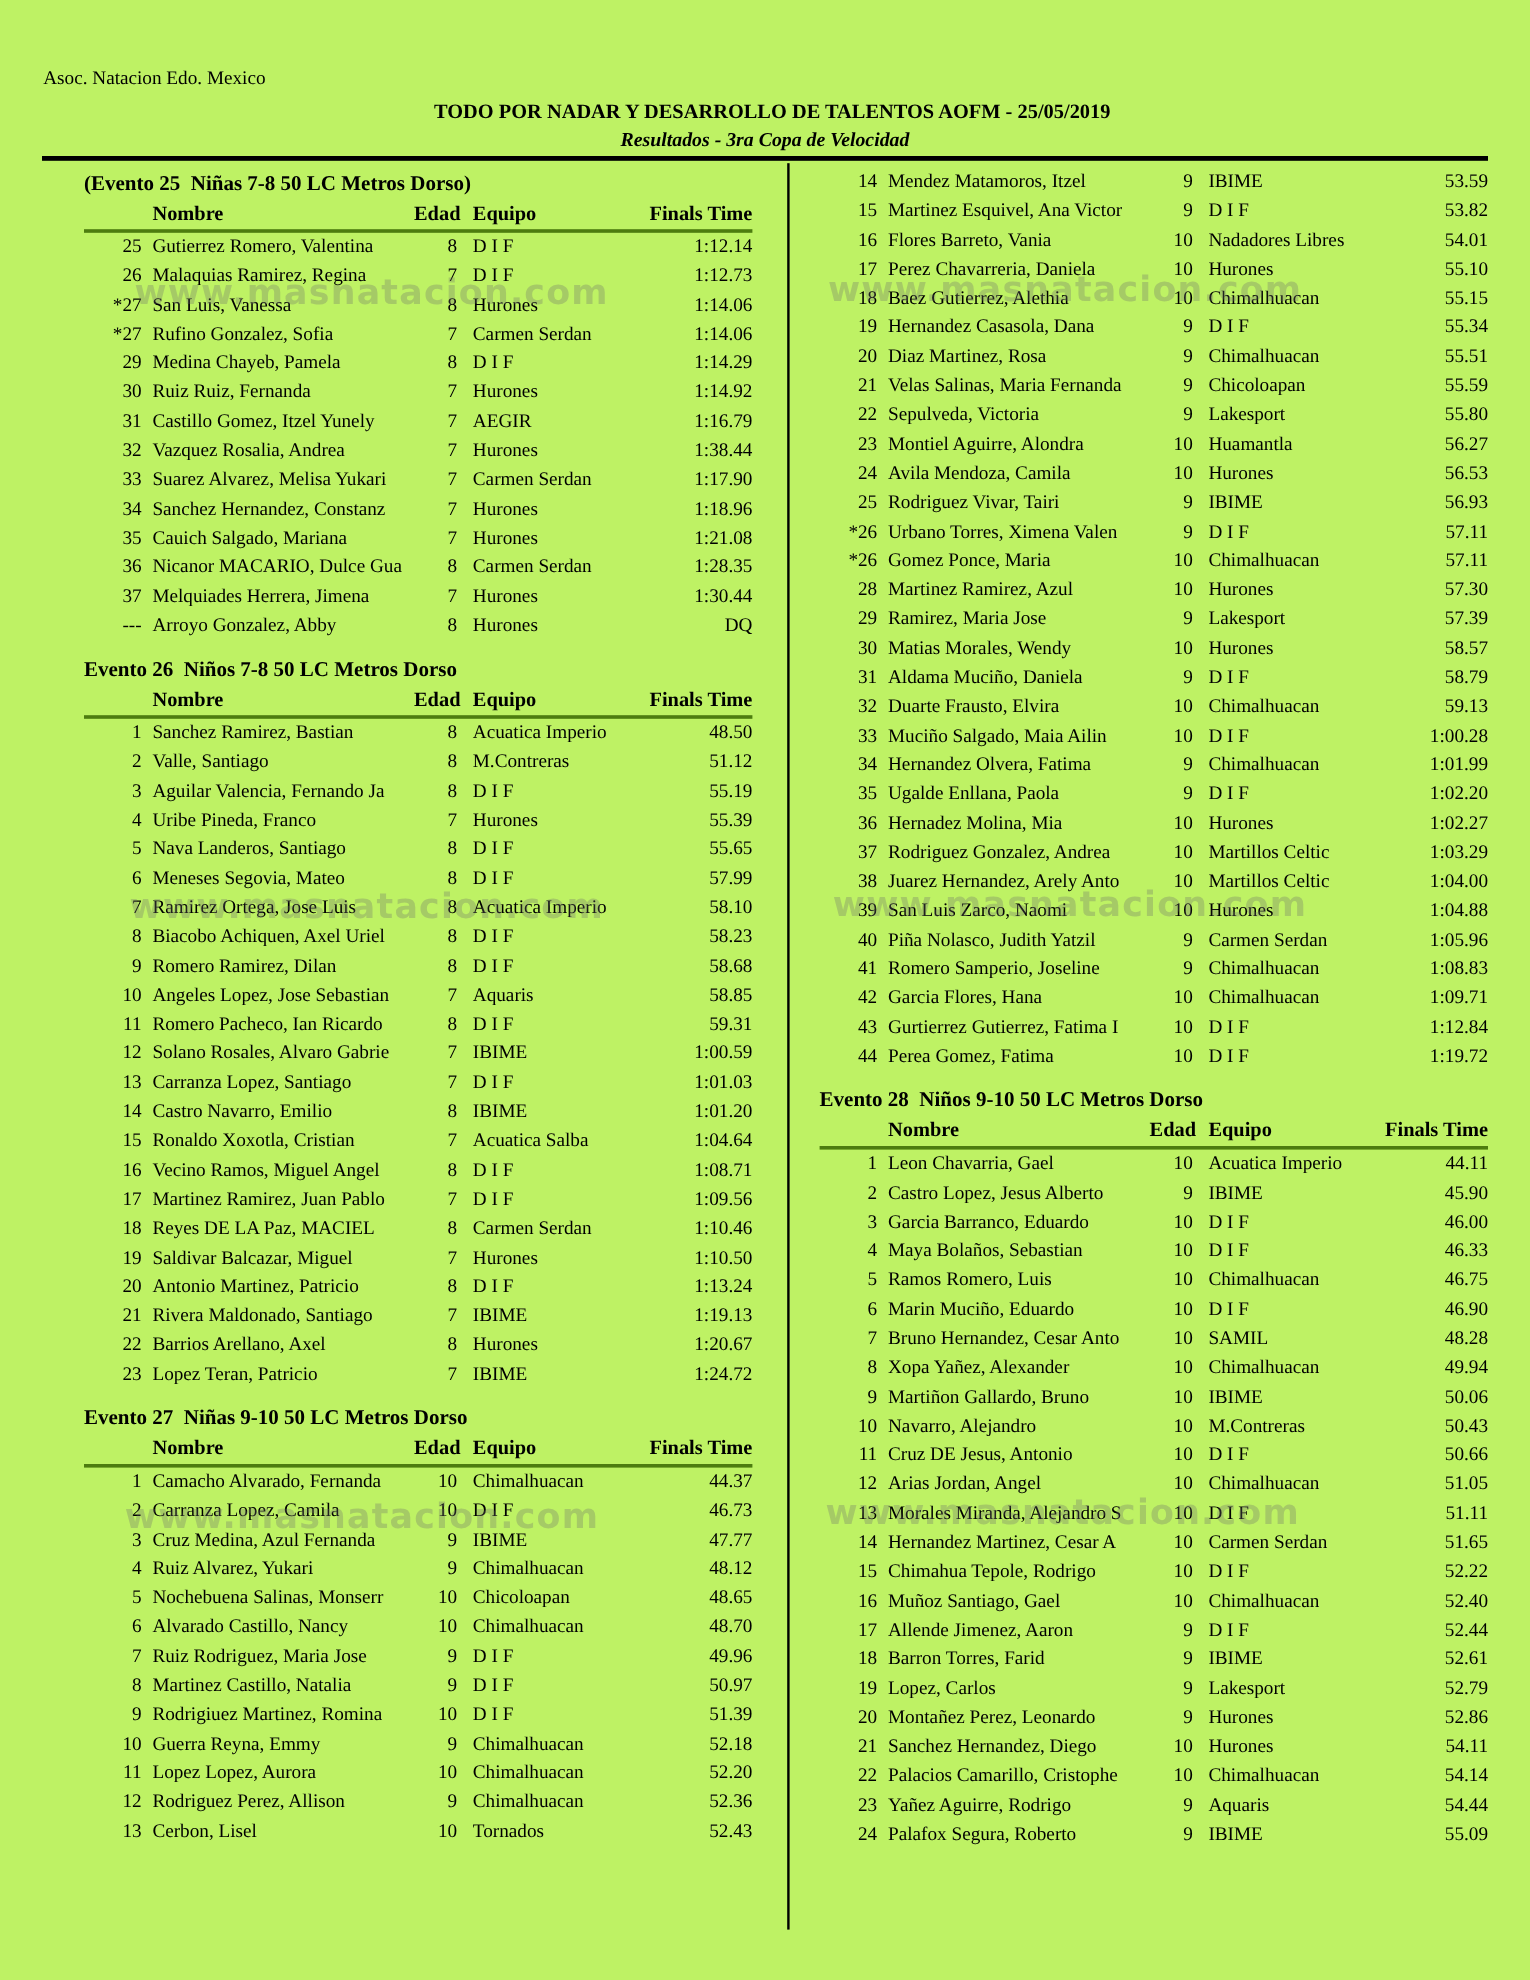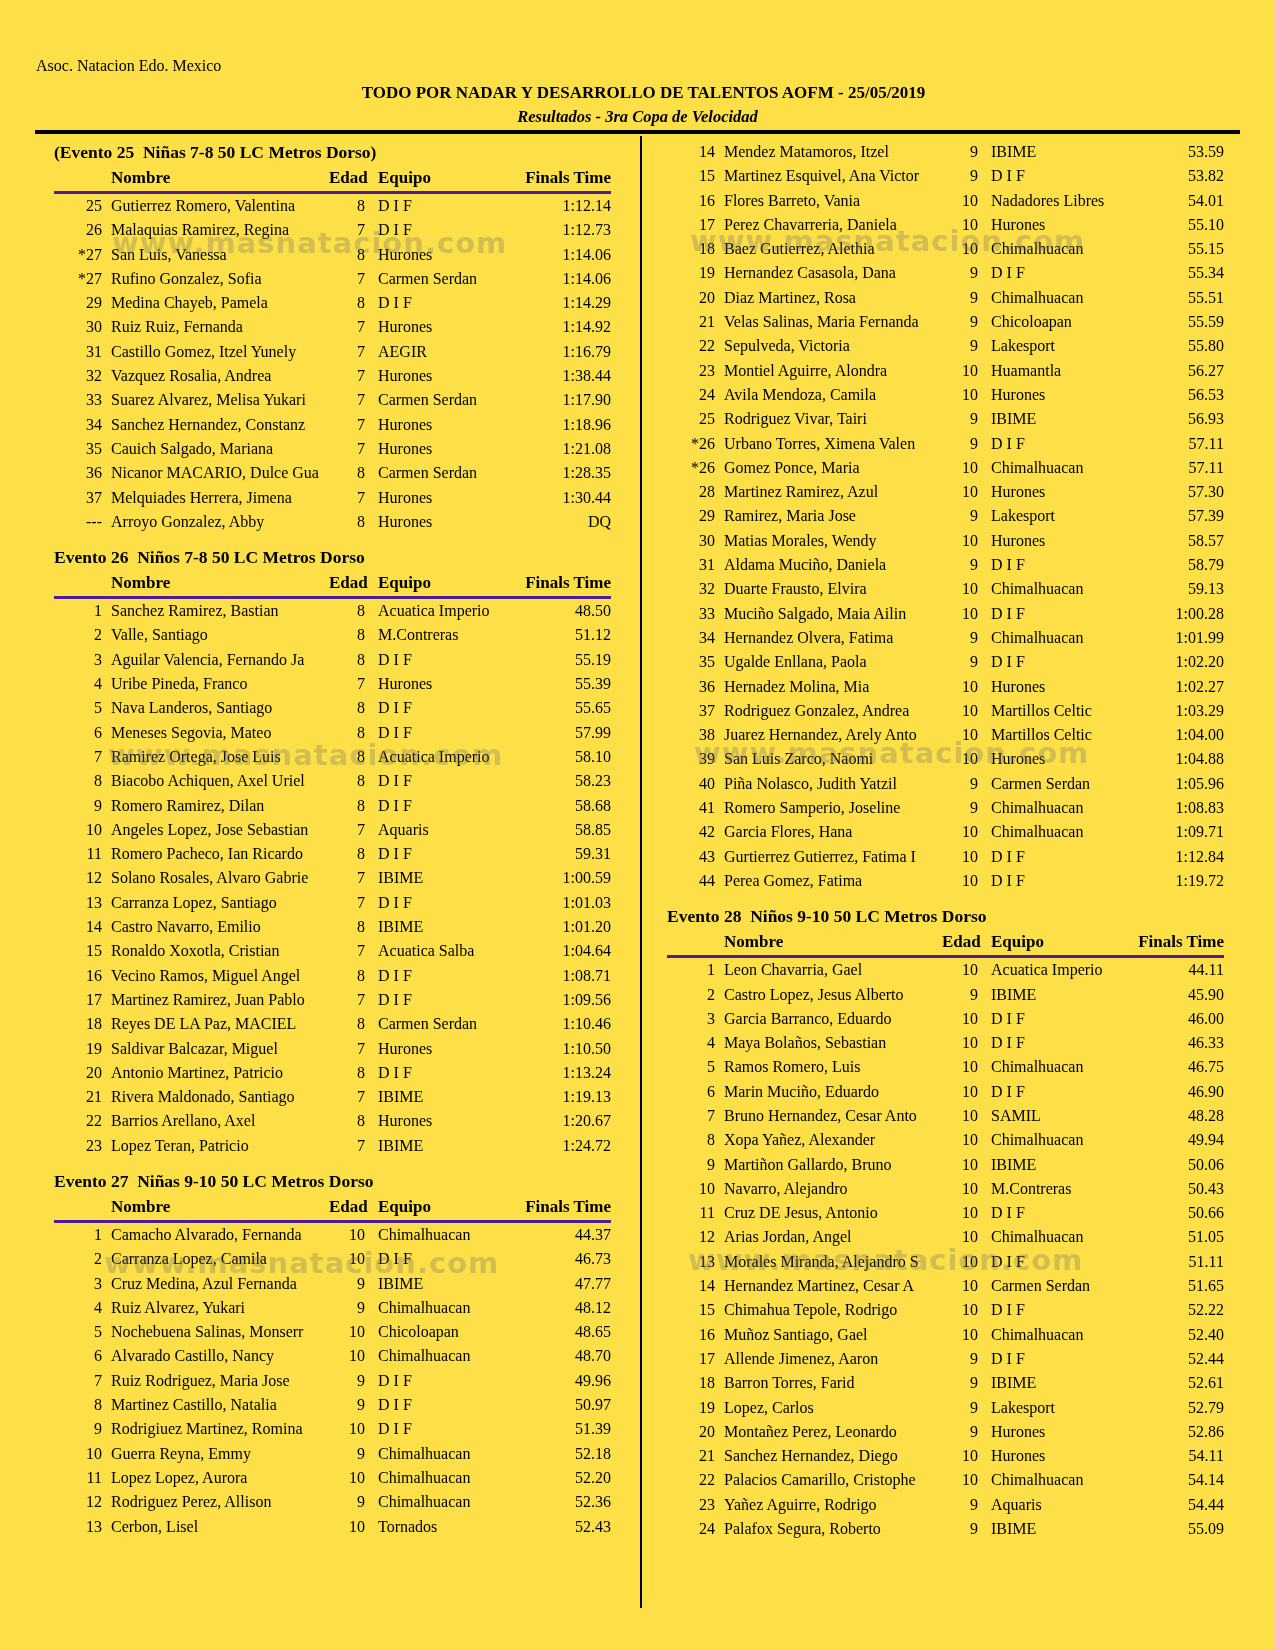--- a/index.html
+++ b/index.html
@@ -1,46 +1,46 @@
 <!DOCTYPE html>
 <html><head>
 <meta charset="utf-8">
 <style>
   html,body{margin:0;padding:0;background:#e8e8e8;}
   .page{
     position:relative;
     width:1275px;height:1650px;
-    background:#fde047;
+    background:#bef264;
     font-family:"Liberation Serif","DejaVu Serif",serif;
     color:#000;
     overflow:hidden;
   }
   .page-header{
     display:flex;justify-content:space-between;
     padding:56px 78px 0 36px;
     font-size:16px;line-height:20px;
   }
   .meet-title{text-align:center;font-weight:bold;font-size:17px;margin-top:7px;padding-left:12px;}
   .meet-subtitle{text-align:center;font-weight:bold;font-size:16.5px;margin-top:4px;font-style:italic;}
   .top-rule{height:4px;background:#000;margin:3px 0 0 35px;width:1205px;}
-  .columns{display:flex;align-items:flex-start;padding-left:54px;margin-top:2px;}
+  .columns{display:flex;align-items:flex-start;padding-left:35px;margin-top:2px;justify-content:center;}
   .col{width:557px;}
   .divider{width:2px;background:#000;height:1472px;margin-left:29px;margin-right:25px;flex:none;}
   .event{margin-top:11px;}
   .event.first{margin-top:4px;}
   .event-title{font-weight:bold;font-size:17.5px;line-height:25px;white-space:pre;}
   .row{
     display:grid;
     grid-template-columns:48px 227px 36px 158px 88px;
     height:24.3px;line-height:24.3px;font-size:16px;
   }
   .row.head{
     font-weight:bold;font-size:17px;
     height:26px;line-height:25px;
-    border-bottom:3px solid #4c1d95;
+    border-bottom:3px solid #4d7c0f;
   }
   .c-place{text-align:right;white-space:nowrap;}
   .c-name{padding-left:9px;white-space:nowrap;overflow:hidden;}
   .c-age{text-align:right;white-space:nowrap;}
   .c-team{padding-left:13px;white-space:nowrap;overflow:hidden;}
   .c-time{text-align:right;white-space:nowrap;}
   .watermark{
     position:absolute;
     font-family:"DejaVu Sans","Liberation Sans",sans-serif;
     font-weight:bold;font-size:29px;letter-spacing:1px;

